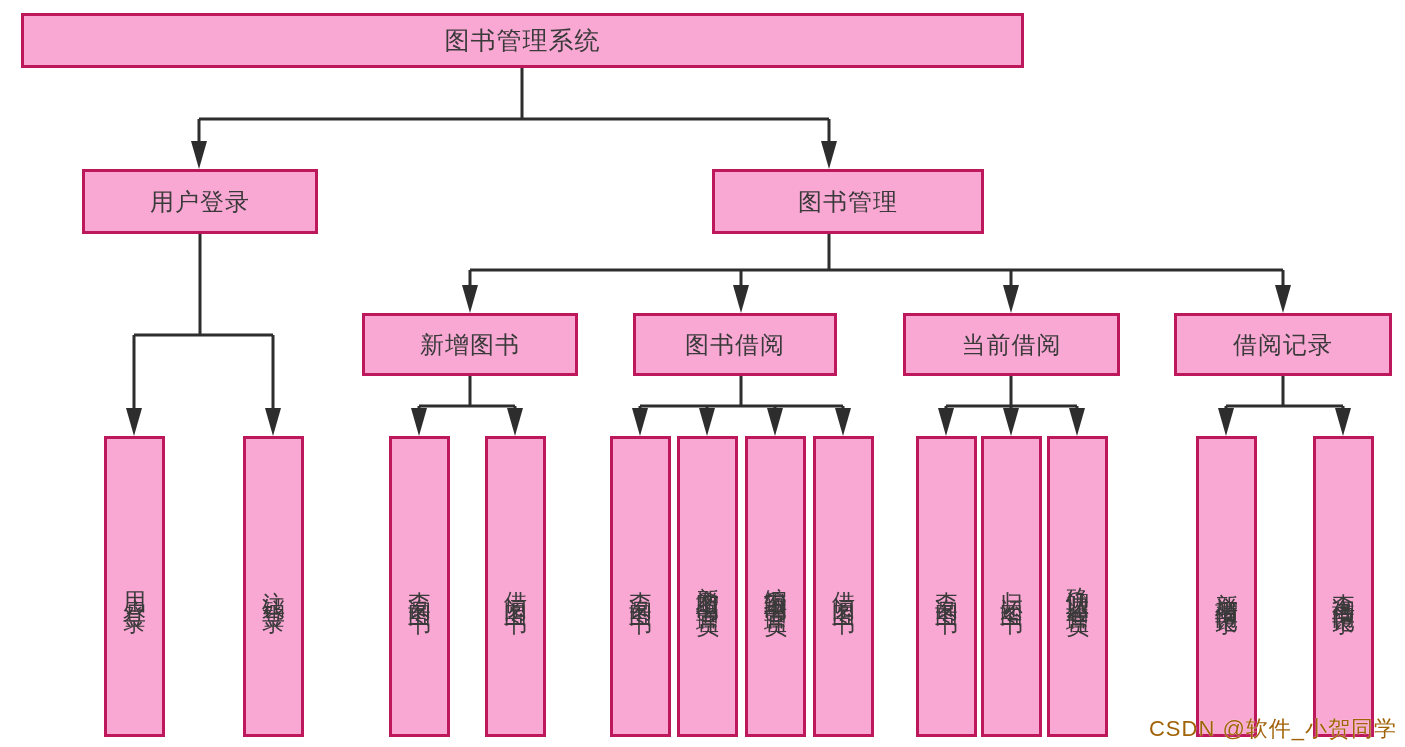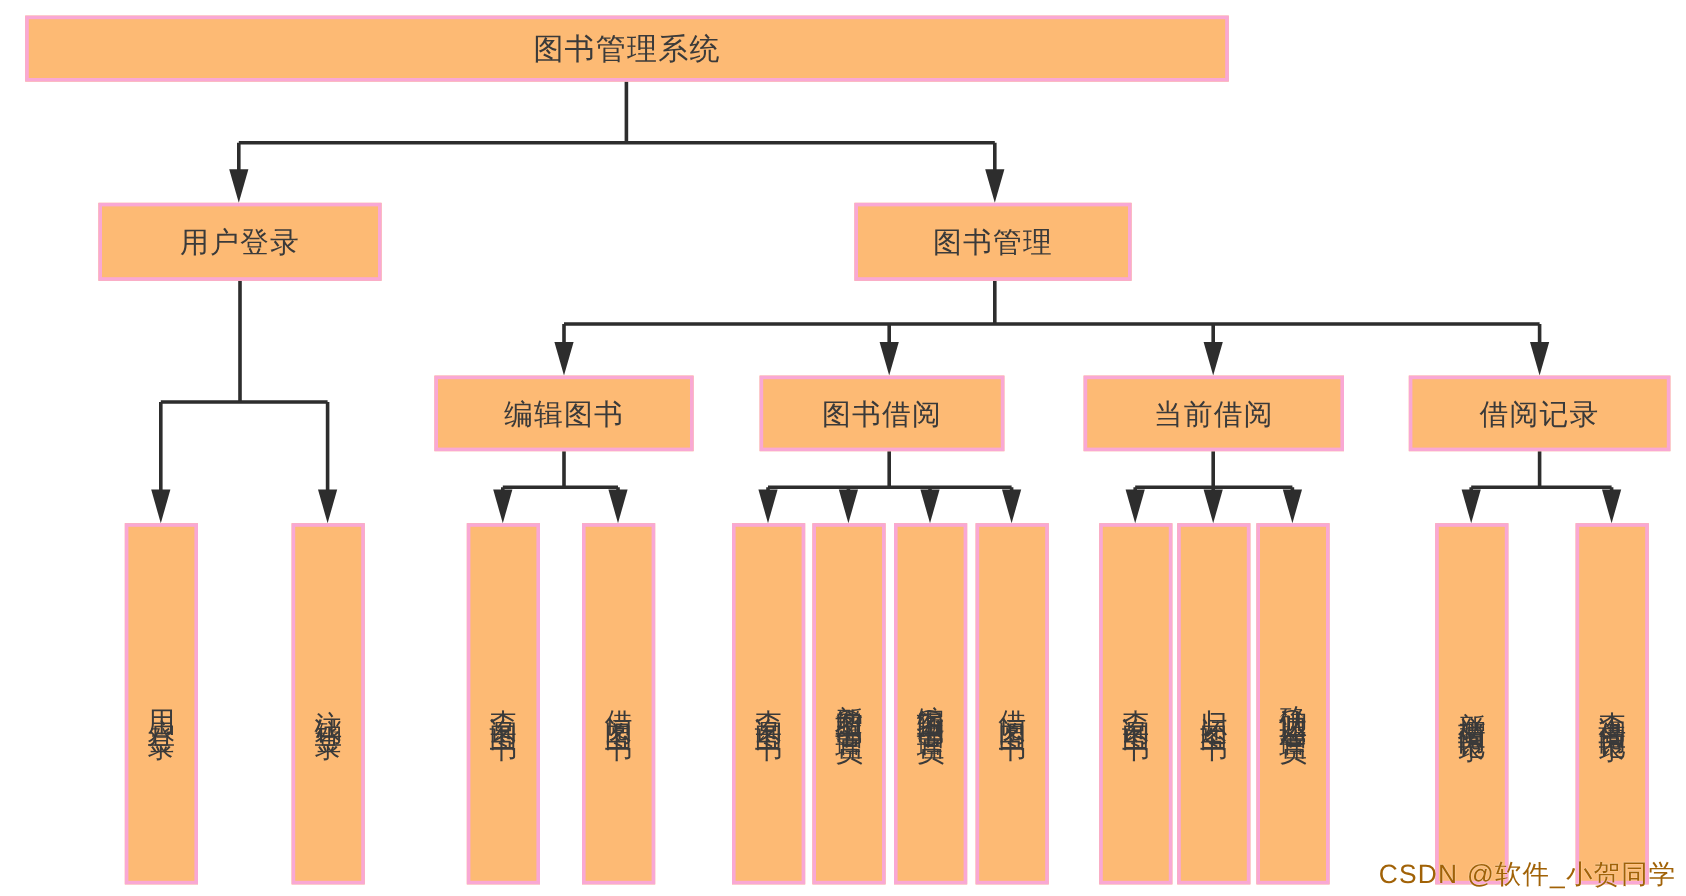--- a/index.html
+++ b/index.html
@@ -7,32 +7,32 @@
     position:relative;
     width:1405px;height:747px;
     background:#ffffff;
     font-family:"Liberation Sans","DejaVu Sans",sans-serif;
     color:#333333;
     overflow:hidden;
   }
   .node{
     position:absolute;
     box-sizing:border-box;
-    border:3px solid #f9a8d4;
-    background:#fdba74;
+    border:3px solid #be185d;
+    background:#f9a8d4;
     display:flex;
     align-items:center;
     justify-content:center;
     text-align:center;
     color:#3a3a3a;
   }
   .h-node{font-size:24px;letter-spacing:1px;}
   .root{left:21px;top:13px;width:1003px;height:55px;font-size:25px;}
   .l2a{left:82px;top:169px;width:236px;height:65px;}
-  .l2b{left:712px;top:169px;width:231px;height:65px;}
+  .l2b{left:712px;top:169px;width:272px;height:65px;}
   .l3{top:313px;height:63px;font-size:24px;}
   .s0{left:362px;width:216px;}
   .s1{left:633px;width:204px;}
   .s2{left:903px;width:217px;}
   .s3{left:1174px;width:218px;}
   .leaf{
     top:436px;height:301px;width:61px;
     writing-mode:vertical-rl;
     text-orientation:mixed;
     font-size:23px;
@@ -111,21 +111,21 @@
       <polygon points="1218,408 1234,408 1226,436"></polygon>
       <polygon points="1335,408 1351,408 1343,436"></polygon>
     </g>
   </svg>
 
   <div class="node root h-node">图书管理系统</div>
 
   <div class="node l2a h-node">用户登录</div>
   <div class="node l2b h-node">图书管理</div>
 
-  <div class="node l3 s0 h-node">编辑图书</div>
+  <div class="node l3 s0 h-node">新增图书</div>
   <div class="node l3 s1 h-node">图书借阅</div>
   <div class="node l3 s2 h-node">当前借阅</div>
   <div class="node l3 s3 h-node">借阅记录</div>
 
   <div class="node leaf lf1">用户登录</div>
   <div class="node leaf lf2">注销登录</div>
 
   <div class="node leaf lf3">查询图书</div>
   <div class="node leaf lf4">借阅图书</div>
 

